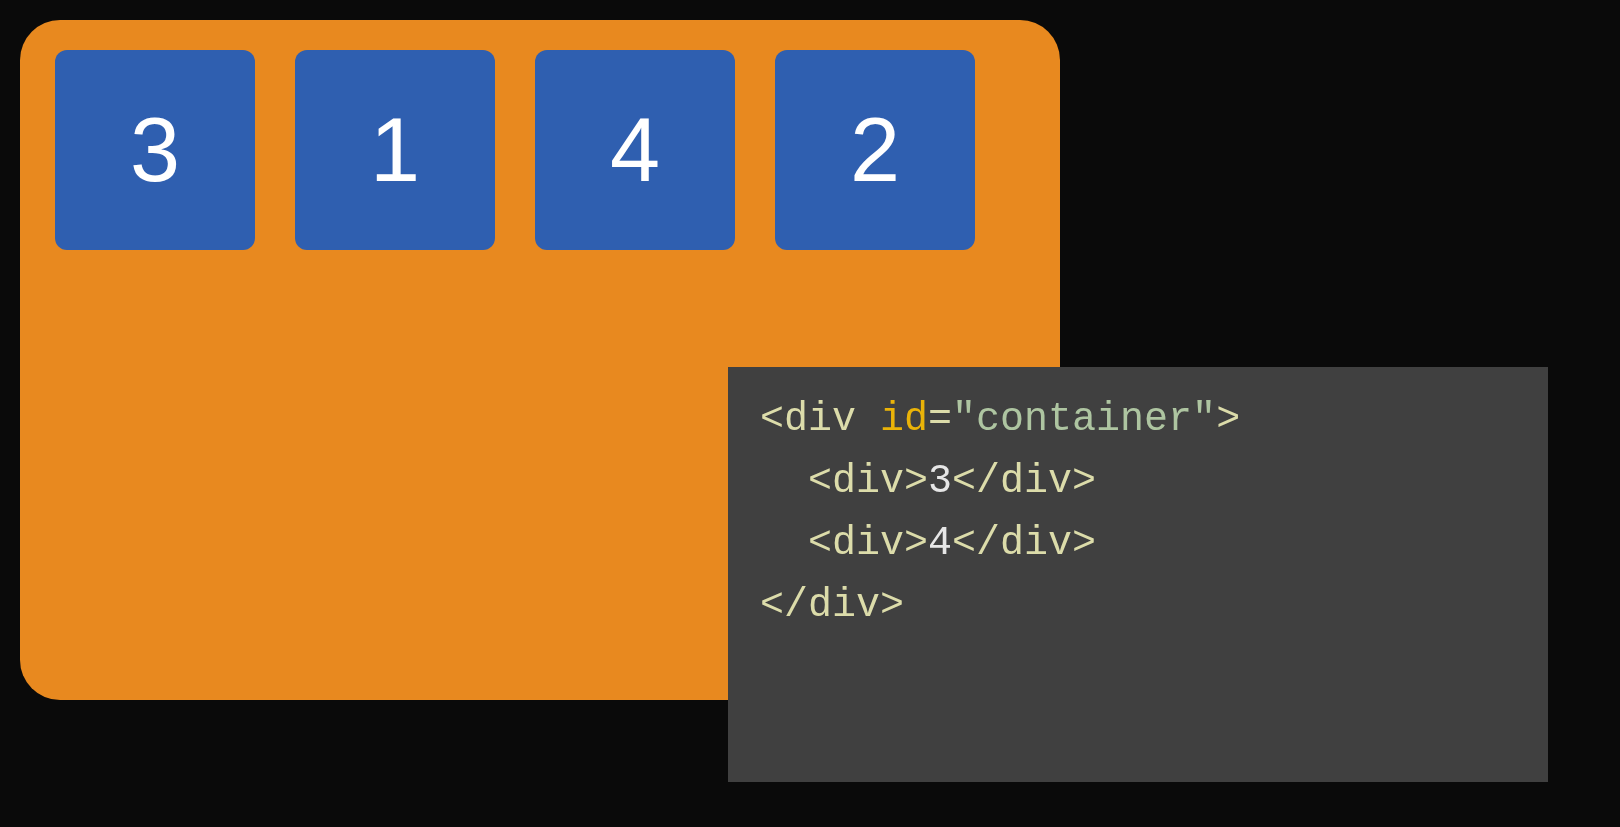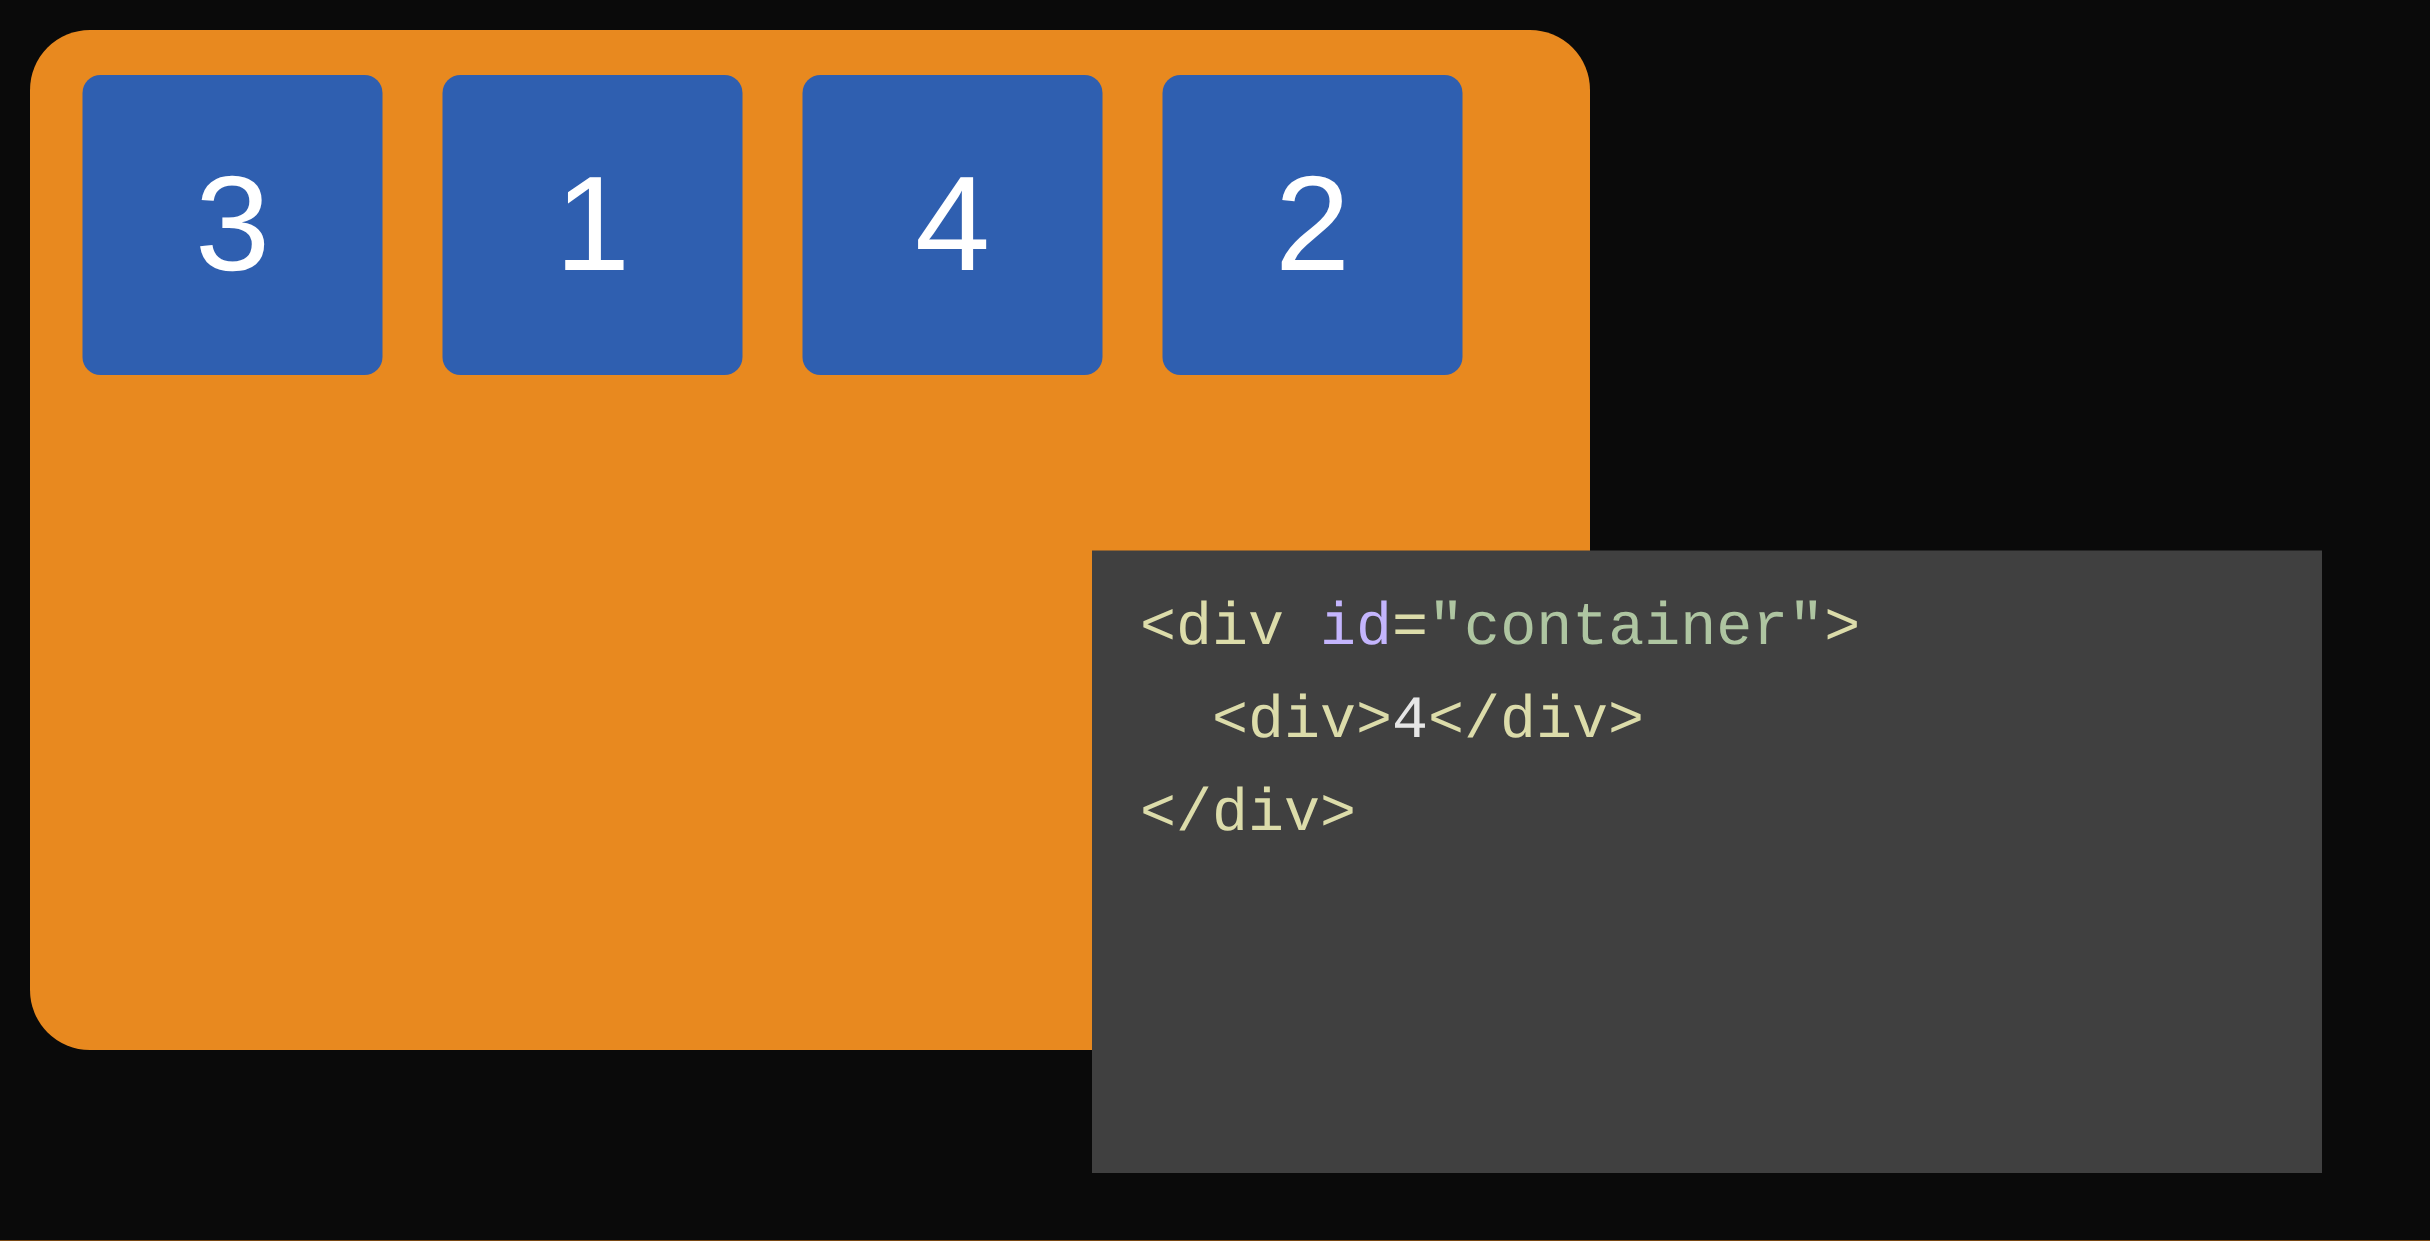--- a/index.html
+++ b/index.html
@@ -62,21 +62,21 @@
     
     .indent {
       padding-left: 48px;
     }
     
     .tag {
       color: #dcdcaa;
     }
     
     .attr-name {
-      color: #c4b5fd;
+      color: #eab308;
     }
     
     .attr-value {
       color: #aec5a1;
     }
     
     .txt {
       color: #e6e6e6;
     }
     
@@ -99,15 +99,16 @@
       <span>4</span>
     </div>
     <div class="item-box">
       <span>2</span>
     </div>
   </div>
 </div>
 
 <div class="code-panel">
   <div class="code-line"><span class="tag">&lt;</span><span class="tag">div</span><span class="tag"> </span><span class="attr-name">id</span><span class="tag">=</span><span class="attr-value">"container"</span><span class="tag">&gt;</span></div>
+  <div class="code-line indent"><span class="tag">&lt;div&gt;</span><span class="txt">3</span><span class="tag">&lt;/div&gt;</span></div>
   <div class="code-line indent"><span class="tag">&lt;div&gt;</span><span class="txt">4</span><span class="tag">&lt;/div&gt;</span></div>
   <div class="code-line"><span class="tag">&lt;/div&gt;</span></div>
 </div>
 
 </body></html>

